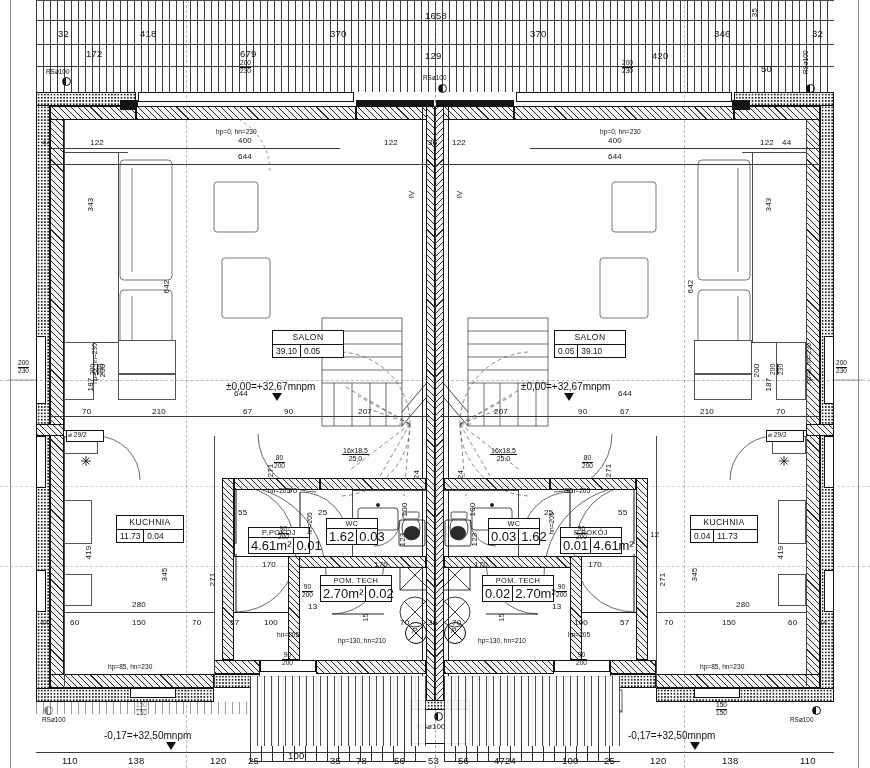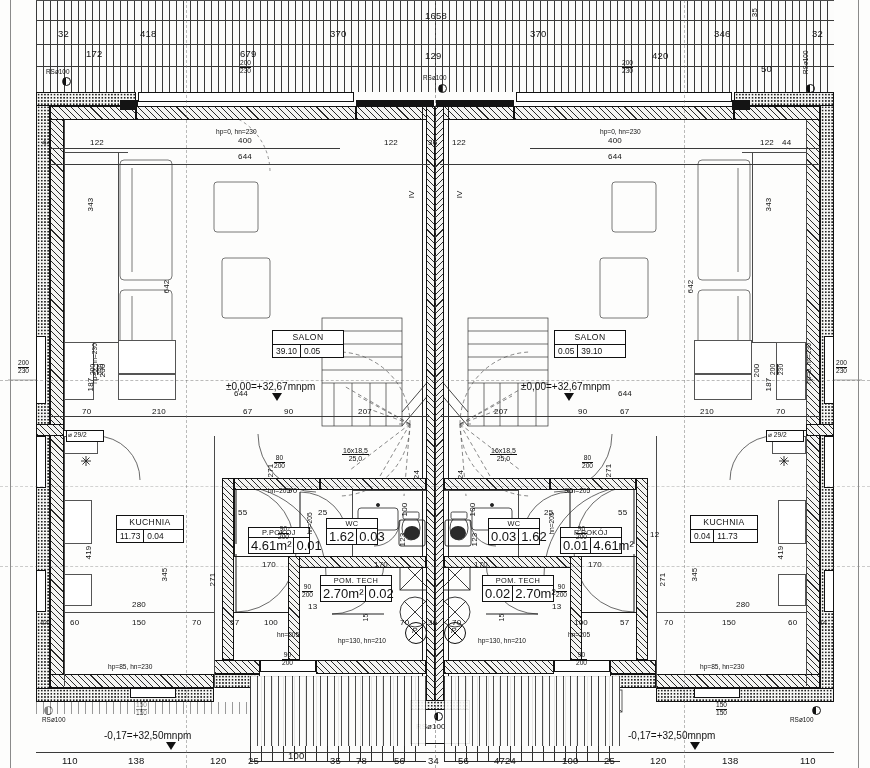--- a/index.html
+++ b/index.html
@@ -821,21 +821,21 @@
 
   <div class="dimline" style="left:36px; top:752px; width:798px;"></div>
   <div class="dim" style="left:62px; top:755px;">110</div>
   <div class="dim" style="left:128px; top:755px;">138</div>
   <div class="dim" style="left:210px; top:755px;">120</div>
   <div class="dim" style="left:248px; top:755px;">25</div>
   <div class="dim" style="left:288px; top:750px;">100</div>
   <div class="dim" style="left:330px; top:755px;">35</div>
   <div class="dim" style="left:356px; top:755px;">78</div>
   <div class="dim" style="left:394px; top:755px;">56</div>
-  <div class="dim" style="left:428px; top:755px;">34</div>
+  <div class="dim" style="left:428px; top:755px;">53</div>
   <div class="dim" style="left:458px; top:755px;">56</div>
   <div class="dim" style="left:494px; top:755px;">4724</div>
   <div class="dim" style="left:562px; top:755px;">100</div>
   <div class="dim" style="left:604px; top:755px;">25</div>
   <div class="dim" style="left:650px; top:755px;">120</div>
   <div class="dim" style="left:722px; top:755px;">138</div>
   <div class="dim" style="left:800px; top:755px;">110</div>
 
   <div class="deck-fine" style="left:250px; top:676px; width:176px; height:70px; opacity:0.9;"></div>
   <div class="deck-fine" style="left:444px; top:676px; width:176px; height:70px; opacity:0.9;"></div>

